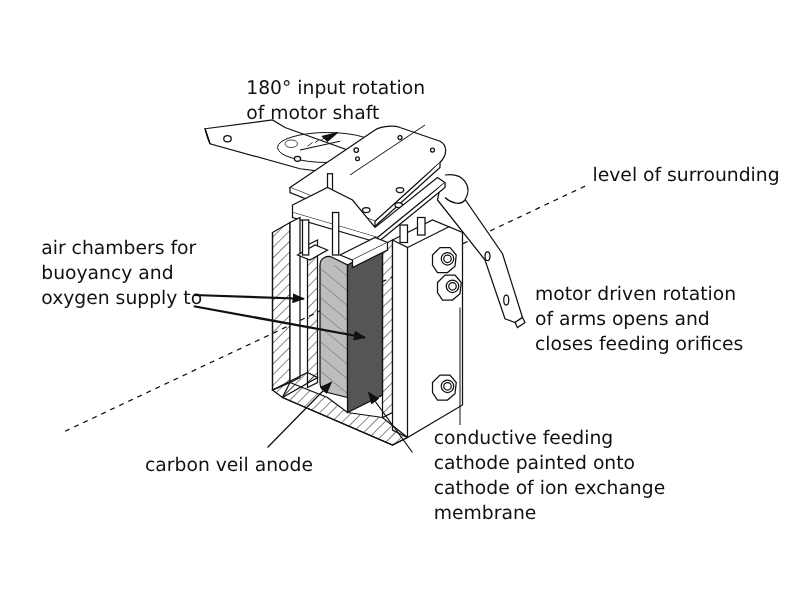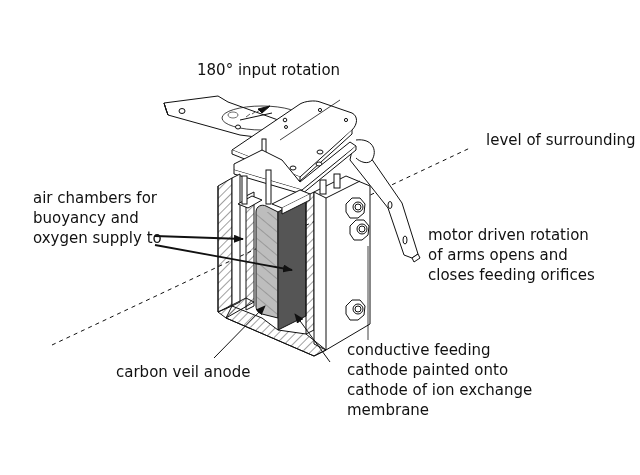--- a/index.html
+++ b/index.html
@@ -123,23 +123,24 @@
   <line x1="155" y1="236" x2="243" y2="239" stroke="#111" stroke-width="1.8" marker-end="url(#arrowBig)"></line>
   <line x1="155" y1="245" x2="292" y2="270" stroke="#111" stroke-width="1.8" marker-end="url(#arrowBig)"></line>
   <line x1="214" y1="358" x2="265" y2="306" stroke="#111" stroke-width="1" marker-end="url(#arrowBig)"></line>
   <line x1="330" y1="362" x2="295" y2="314" stroke="#111" stroke-width="1" marker-end="url(#arrowBig)"></line>
   <line x1="368" y1="246" x2="368" y2="340" stroke="#111" stroke-width="0.8"></line>
   <line x1="280" y1="140" x2="340" y2="100" stroke="#111" stroke-width="0.8"></line>
 </svg>
 
 <div class="label" style="left:197px; top:50px;margin-top:10px;">
   <span>180° input rotation</span>
+  <span>of motor shaft</span>
 </div>
 
-<div class="label" style="left:474px; top:130px;margin-left:12px;">
+<div class="label" style="left:474px; top:130px;">
   <span>level of surrounding</span>
 </div>
 
 <div class="label" style="left:33px; top:188px;">
   <span>air chambers for</span>
   <span>buoyancy and</span>
   <span>oxygen supply to</span>
 </div>
 
 <div class="label" style="left:428px; top:225px;">

